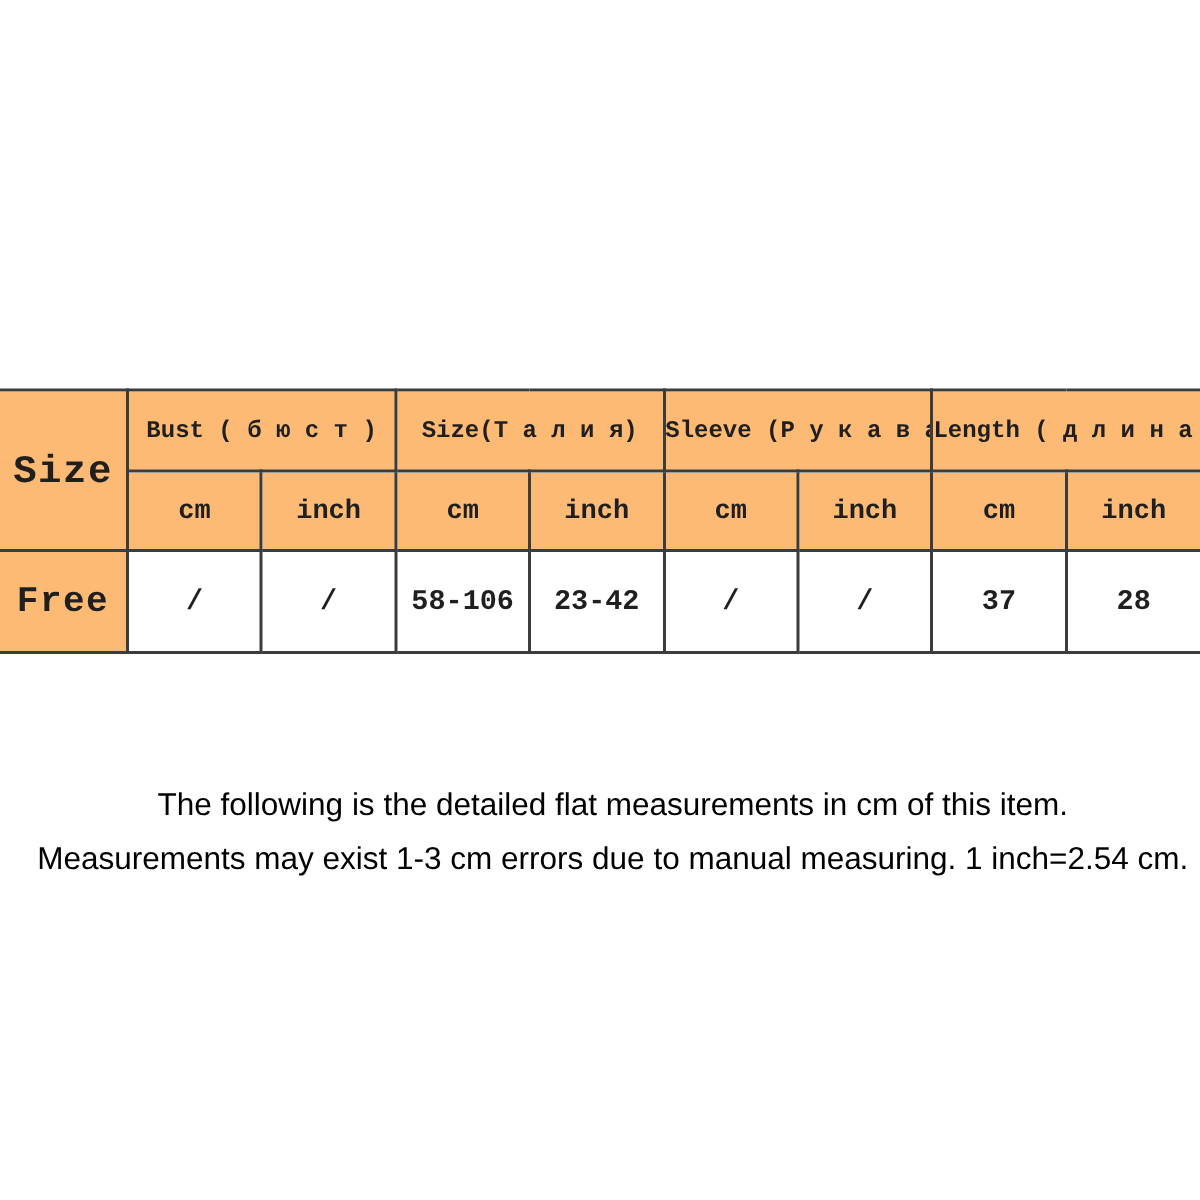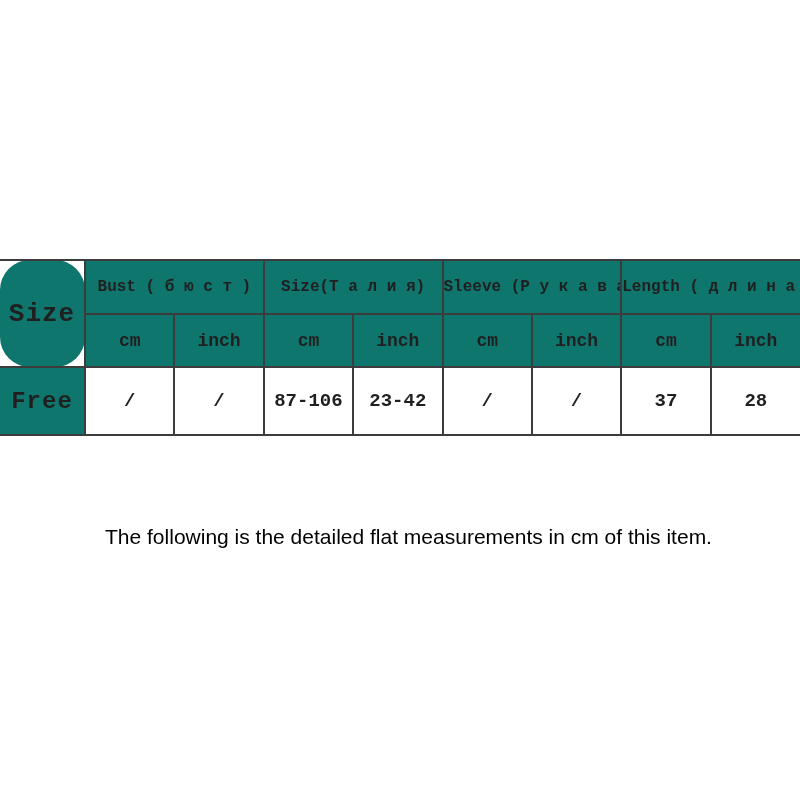--- a/index.html
+++ b/index.html
@@ -32,27 +32,27 @@
     text-align: center;
     vertical-align: middle;
     padding: 0;
     overflow: hidden;
     white-space: nowrap;
   }
   tr.r-groups  { height: 54px; }
   tr.r-units   { height: 53px; }
   tr.r-values  { height: 68px; }
 
-  .hdr-bg  { background: #0f766e; }
+  .hdr-bg  { background: #fdba74; }
   .val-bg  { background: #ffffff; }
 
   .edge-l { border-left: none !important; }
   .edge-r { border-right: none !important; }
 
-  .size-cell  { font-size: 26px; letter-spacing: 1px; border-radius: 30px; }
+  .size-cell  { font-size: 26px; letter-spacing: 1px; }
   .group-cell { font-size: 16px; }
   .unit-cell  { font-size: 18px; }
   .free-cell  { font-size: 24px; letter-spacing: 1px; }
   .value-cell { font-size: 19px; }
 
   
   .notes {
     position: absolute;
     left: 0; top: 519px;
     width: 800px;
@@ -97,27 +97,28 @@
         <th class="hdr-bg unit-cell">inch</th>
         <th class="hdr-bg unit-cell">cm</th>
         <th class="hdr-bg unit-cell">inch</th>
         <th class="hdr-bg unit-cell">cm</th>
         <th class="hdr-bg unit-cell edge-r">inch</th>
       </tr>
       <tr class="r-values">
         <td class="hdr-bg free-cell edge-l">Free</td>
         <td class="val-bg value-cell">/</td>
         <td class="val-bg value-cell">/</td>
-        <td class="val-bg value-cell">87-106</td>
+        <td class="val-bg value-cell">58-106</td>
         <td class="val-bg value-cell">23-42</td>
         <td class="val-bg value-cell">/</td>
         <td class="val-bg value-cell">/</td>
         <td class="val-bg value-cell">37</td>
         <td class="val-bg value-cell edge-r">28</td>
       </tr>
     </tbody>
   </table>
 
   <div class="notes">
     <div>The following is the detailed flat measurements in cm of this item.</div>
+    <div>Measurements may exist 1-3 cm errors due to manual measuring. 1 inch=2.54 cm.</div>
   </div>
 
 </div>
 
 </body></html>

